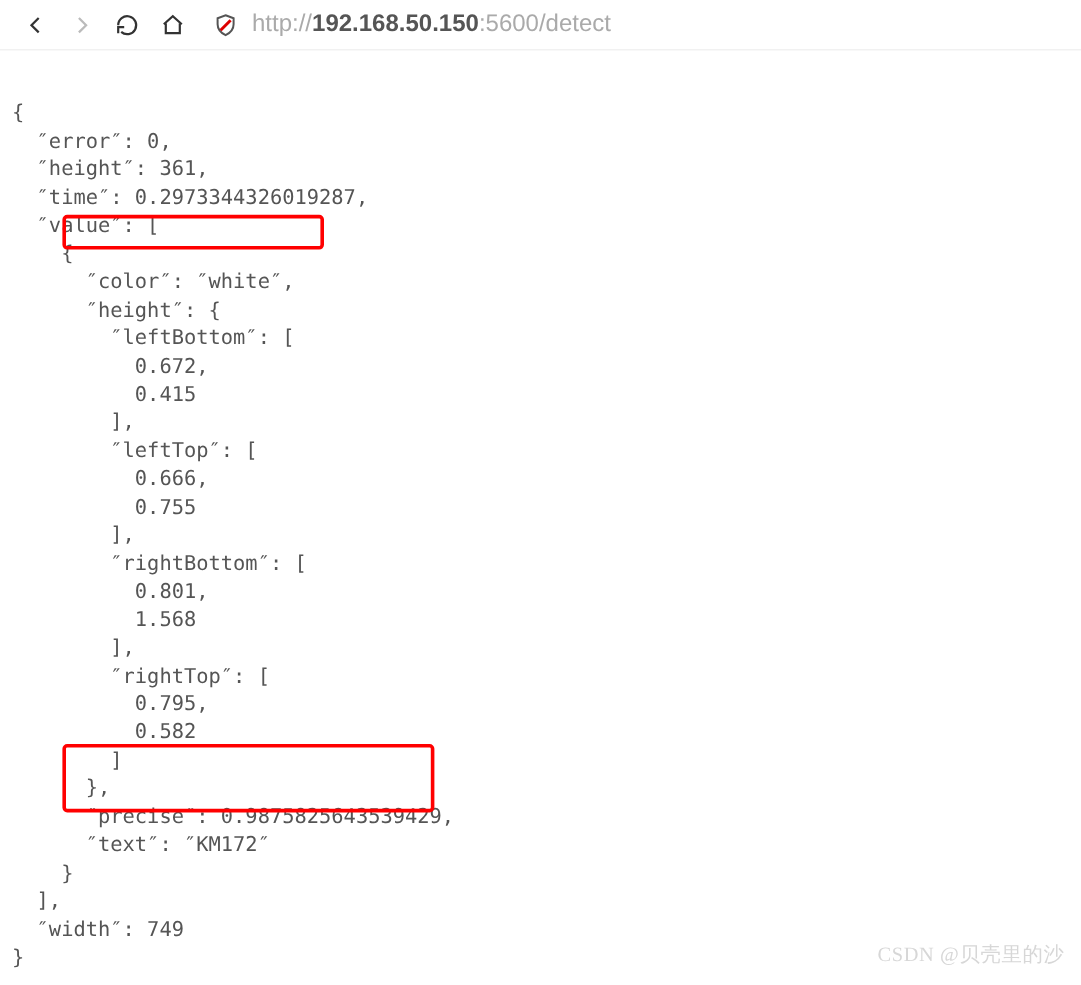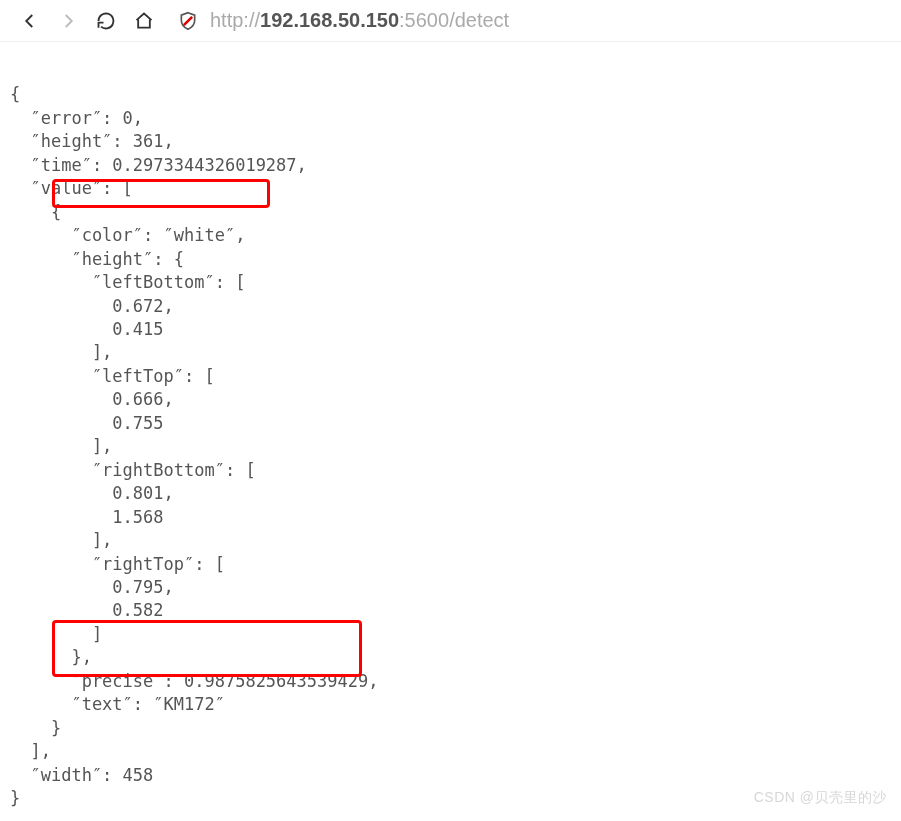--- a/index.html
+++ b/index.html
@@ -64,22 +64,22 @@
       border-radius: 4px;
       pointer-events: none;
     }
     .hl1 { left: 52px; top: 137px; width: 218px; height: 29px; }
     .hl2 { left: 52px; top: 578px; width: 310px; height: 57px; }
     .watermark {
       position: absolute;
       right: 14px;
       bottom: 14px;
       color: #d7d7d7;
-      font-family: Liberation Sans, sans-serif;
-      font-size: 14px;
+      font-family: Liberation Serif, serif;
+      font-size: 17px;
       letter-spacing: 0.5px;
     }
   </style>
 </head>
 <body>
 
 <div class="toolbar">
   <div class="nav-arrow">
     <svg viewBox="0 0 24 24">
         <polyline points="15 4 7 12 15 20"></polyline>
@@ -138,19 +138,19 @@
 <span>        ],</span>
 <span>        ″rightTop″: [</span>
 <span>          0.795,</span>
 <span>          0.582</span>
 <span>        ]</span>
 <span>      },</span>
 <span>      ″precise″: 0.9875825643539429,</span>
 <span>      ″text″: ″KM172″</span>
 <span>    }</span>
 <span>  ],</span>
-<span>  ″width″: 458</span>
+<span>  ″width″: 749</span>
 <span>}</span>
   <div class="hl-box hl1"></div>
   <div class="hl-box hl2"></div>
 </div>
 
 <div class="watermark">CSDN @贝壳里的沙</div>
 
 </body></html>

